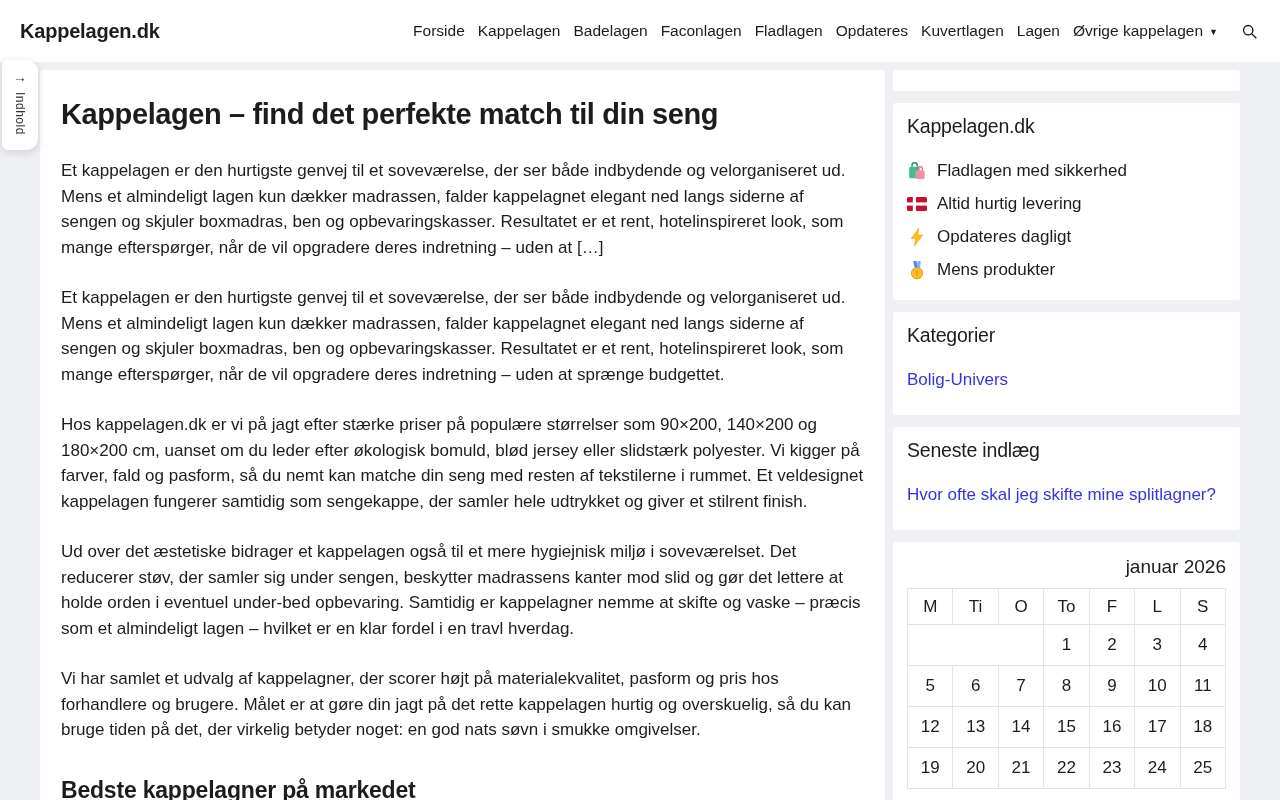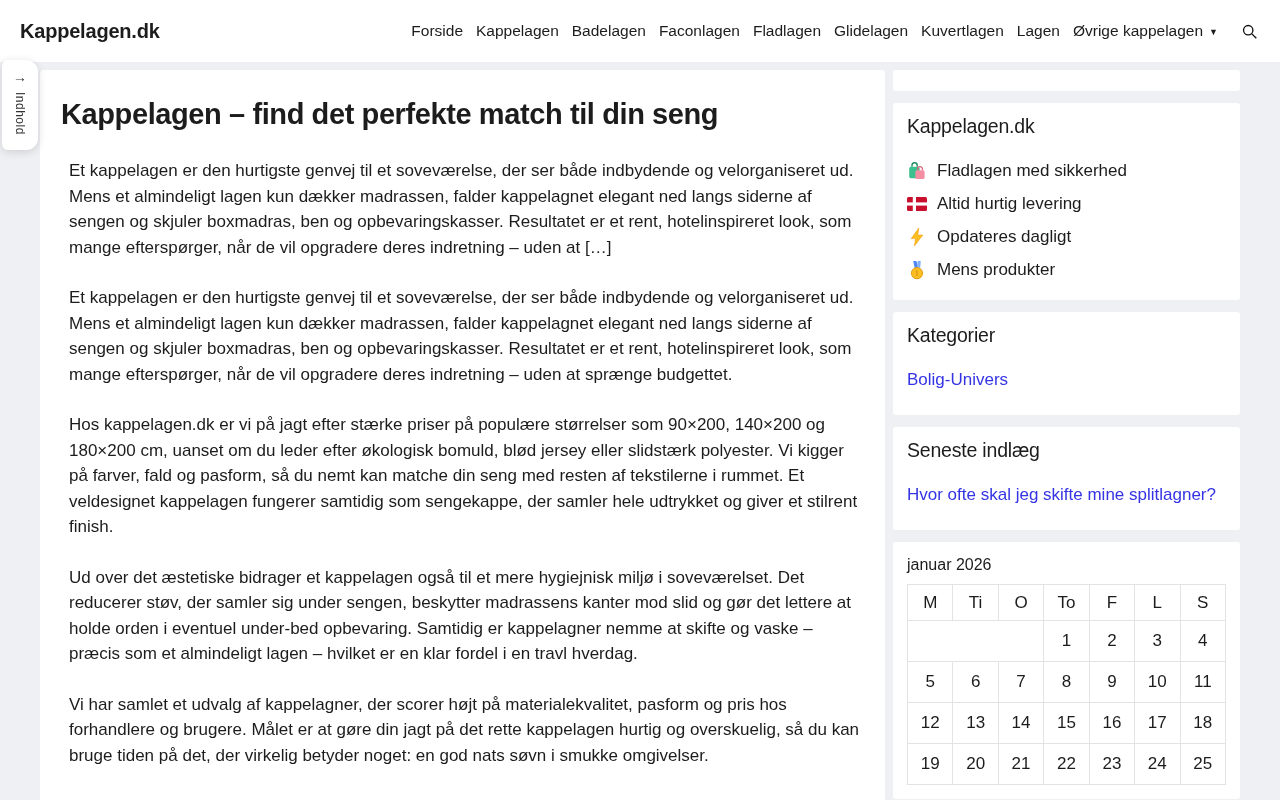--- a/index.html
+++ b/index.html
@@ -51,60 +51,60 @@
   }
   .article-card{
     width:845px;min-height:740px;background:#fff;border-radius:4px;
     padding:26px 21px 40px 21px;
   }
   .article-card h1{
     margin:0 0 26px 0;font-size:29px;font-weight:600;letter-spacing:-0.4px;
     line-height:1.25;
   }
   .article-card p{
-    margin:0 0 25px 8px;font-size:17px;line-height:25.5px;
+    margin:0 0 25px 0;font-size:17px;line-height:25.5px;
   }
   .article-card h2{
     margin:34px 0 0 0;font-size:23px;font-weight:600;letter-spacing:-0.2px;
   }
   
   .sidebar{width:347px;display:flex;flex-direction:column;gap:12px;}
   .card{background:#fff;border-radius:3px;padding:12px 14px 14px 14px;}
   .card.partial{height:21px;padding:0;}
   .card h3{margin:0 0 16px 0;font-size:19.5px;font-weight:500;letter-spacing:-0.2px;}
   .about-list{list-style:none;margin:0;padding:0;}
   .about-list li{display:flex;align-items:center;gap:10px;font-size:17px;height:33px;}
   .emoji{width:20px;height:20px;display:inline-flex;align-items:center;justify-content:center;flex:0 0 20px;}
   .emoji svg{width:20px;height:20px;}
   .widget-link{
     display:inline-block;color:var(--link);font-size:17px;text-decoration:none;
     margin:6px 0 10px 0;cursor:pointer;line-height:1.3;
   }
   
   .card.calendar{padding:8px 14px 14px 14px;}
   .calendar table{width:100%;border-collapse:collapse;table-layout:fixed;}
-  .calendar caption{caption-side:top;text-align:left;font-size:16px;padding:6px 0 10px 0;}
+  .calendar caption{caption-side:top;text-align:right;font-size:19px;padding:6px 0 10px 0;}
   .calendar th,.calendar td{
     border:1px solid var(--border);text-align:center;font-size:17px;font-weight:400;
   }
   .calendar th{height:36px;}
   .calendar td{height:41px;}
 </style>
 </head>
 <body>
 
 <header>
   <div class="logo">Kappelagen.dk</div>
   <nav>
     <a>Forside</a>
     <a>Kappelagen</a>
     <a>Badelagen</a>
     <a>Faconlagen</a>
     <a>Fladlagen</a>
-    <a>Glidelagen</a>
+    <a>Opdateres</a>
     <a>Kuvertlagen</a>
     <a>Lagen</a>
     <a><span>Øvrige kappelagen</span><span class="caret">▼</span></a>
     <button class="search-btn">
       <svg viewBox="0 0 20 20">
           <circle cx="8.5" cy="8.5" r="5.5"></circle>
           <line x1="12.8" y1="12.8" x2="18" y2="18"></line>
         </svg>
     </button>
   </nav>

